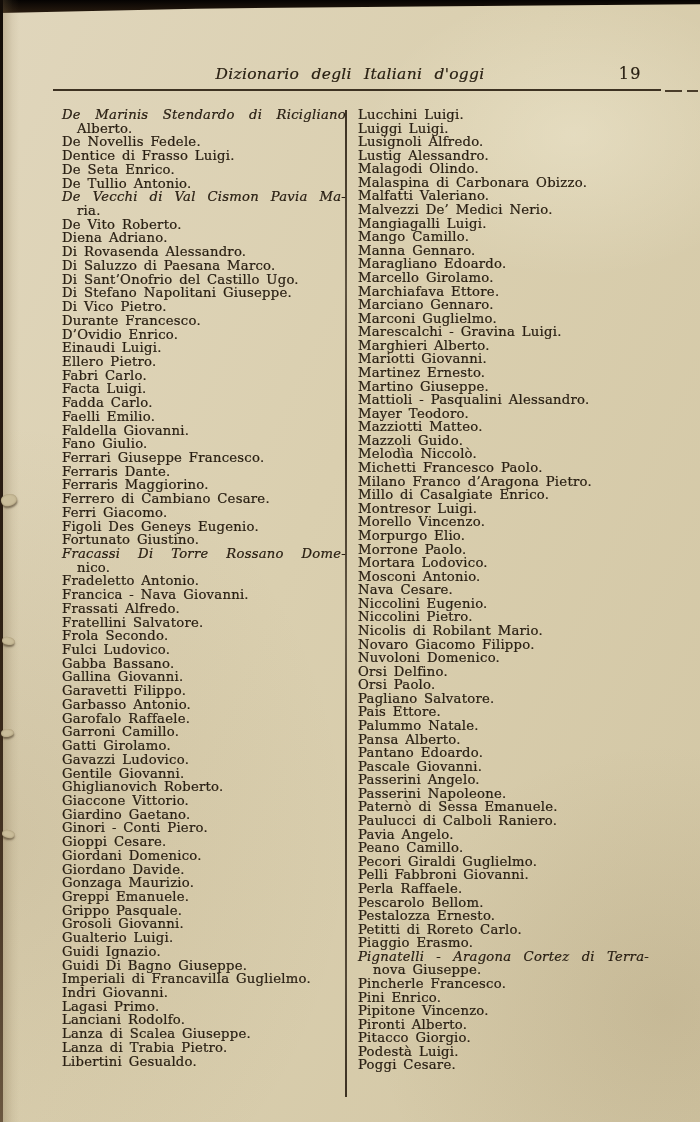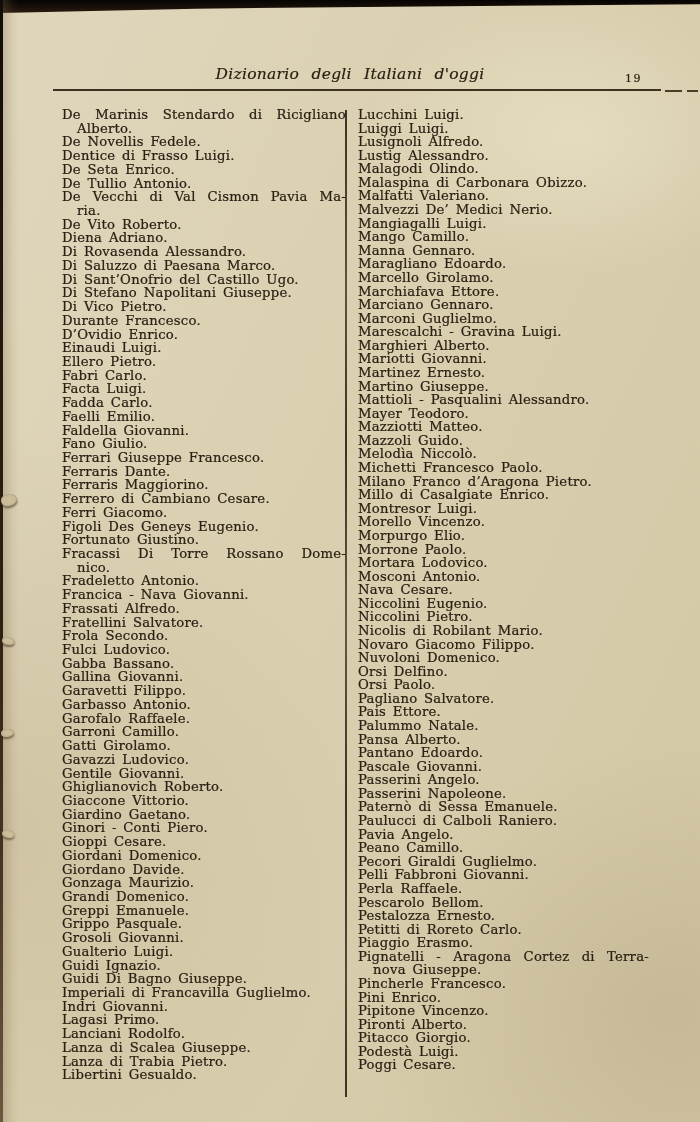--- a/index.html
+++ b/index.html
@@ -43,22 +43,22 @@
   .stitch.s4{left:2px;top:830px;transform:rotate(10deg);}
   
   .running-head{position:absolute;top:63px;left:55px;right:55px;height:24px;}
   .running-title{
     display:block;text-align:center;
     font-style:italic;font-size:15.5px;line-height:22px;
     word-spacing:7px;letter-spacing:0.3px;color:#271e11;
     -webkit-text-stroke:0.2px #271e11;
   }
   .page-number{
-    position:absolute;right:3px;top:9px;
-    font-size:11px;letter-spacing:1.5px;color:#271e11;
+    position:absolute;right:3px;top:1px;
+    font-size:16px;letter-spacing:1.5px;color:#271e11;
     -webkit-text-stroke:0.2px #271e11;
   }
   .head-rule{position:absolute;top:89px;left:53px;width:608px;height:2px;background:#3d3222;}
   .rule-dash{position:absolute;top:90px;height:1.6px;background:#4a3d2a;}
   .rule-dash.d1{left:665px;width:17px;}
   .rule-dash.d2{left:687px;width:11px;}
   
   .col{
     position:absolute;top:108px;
     font-size:13.2px;color:#2a2014;
@@ -67,21 +67,21 @@
   }
   .col-left{left:62px;width:284px;line-height:13.72px;}
   .col-right{left:358px;width:291px;line-height:13.58px;}
   .divider{
     position:absolute;left:345px;top:110px;width:1.7px;height:987px;
     background:linear-gradient(180deg,
       rgba(52,41,27,0.95) 0%,rgba(52,41,27,0.75) 18%,rgba(52,41,27,0.95) 34%,
       rgba(52,41,27,0.70) 52%,rgba(52,41,27,0.95) 70%,rgba(52,41,27,0.80) 88%,rgba(52,41,27,0.95) 100%);
   }
   .line{white-space:nowrap;}
-  .line.full{white-space:normal;text-align:justify;text-align-last:justify;}
+  .line.full{white-space:normal;text-align:justify;text-align-last:justify;font-style:italic;}
   .line.cont{padding-left:15px;}
 </style>
 </head>
 <body>
 
 <div class="page">
   <div class="top-edge"></div>
   <div class="left-edge"></div>
   <div class="gutter"></div>
   <div class="stitch s1"></div>
@@ -257,23 +257,20 @@
       <div class="entry">
         <div class="line">Giordani Domenico.</div>
       </div>
       <div class="entry">
         <div class="line">Giordano Davide.</div>
       </div>
       <div class="entry">
         <div class="line">Gonzaga Maurizio.</div>
       </div>
       <div class="entry">
-        <div class="line">Grandi Domenico.</div>
-      </div>
-      <div class="entry">
         <div class="line">Greppi Emanuele.</div>
       </div>
       <div class="entry">
         <div class="line">Grippo Pasquale.</div>
       </div>
       <div class="entry">
         <div class="line">Grosoli Giovanni.</div>
       </div>
       <div class="entry">
         <div class="line">Gualterio Luigi.</div>

